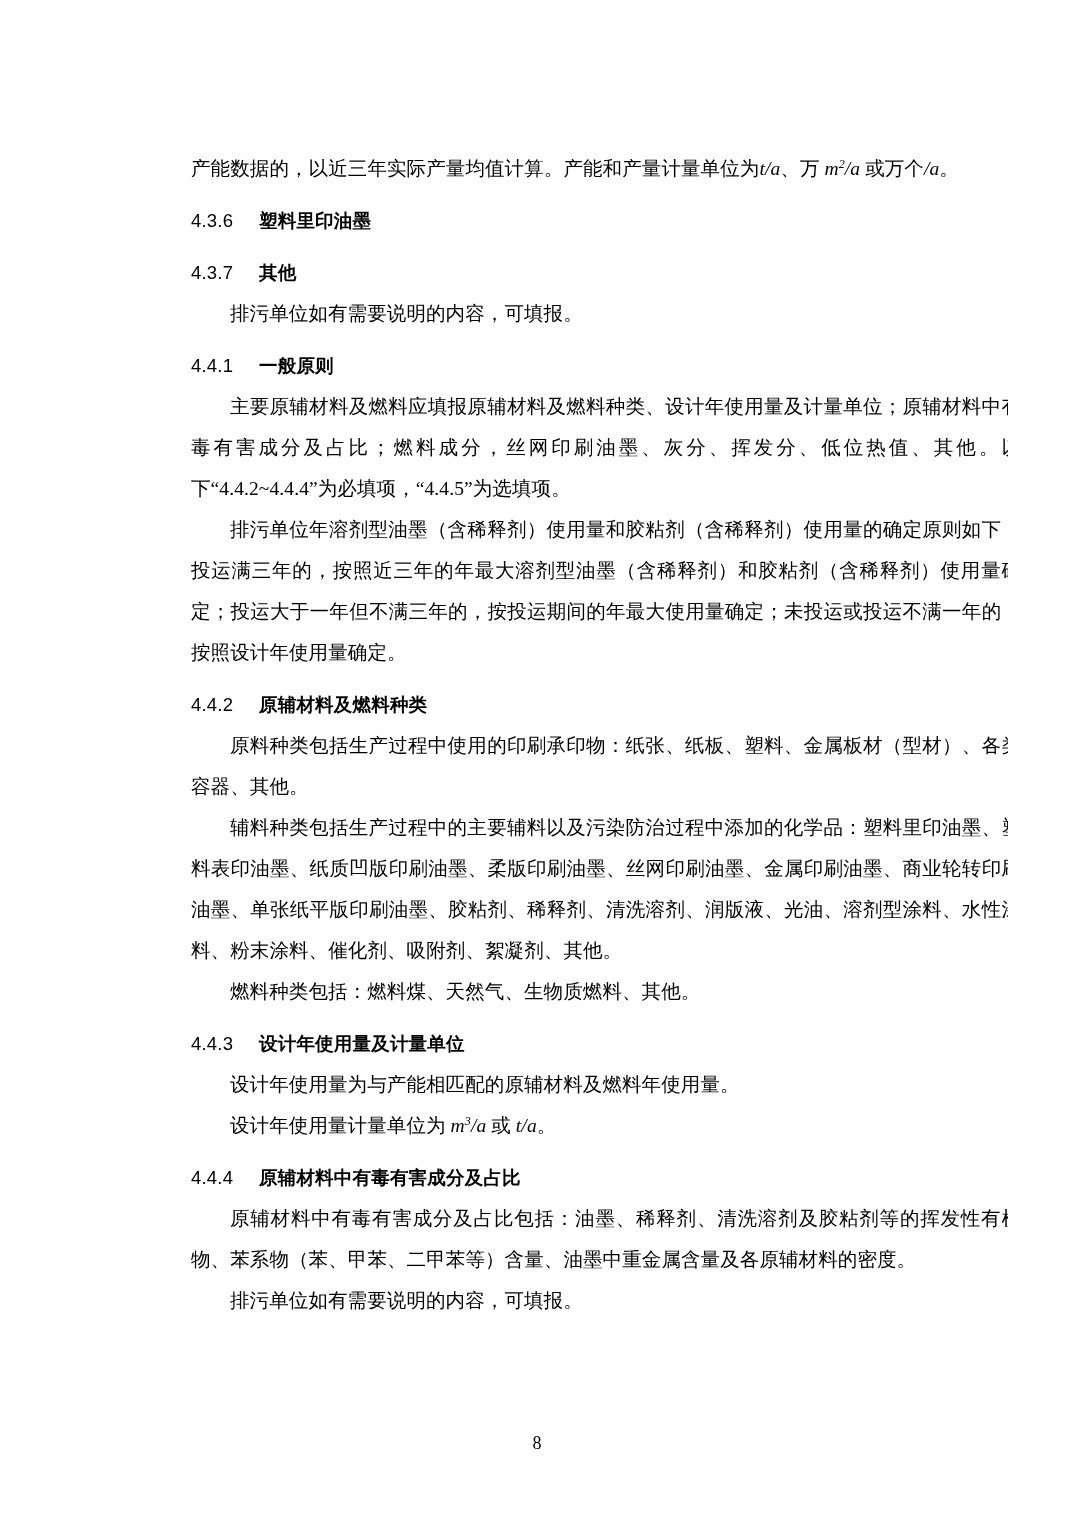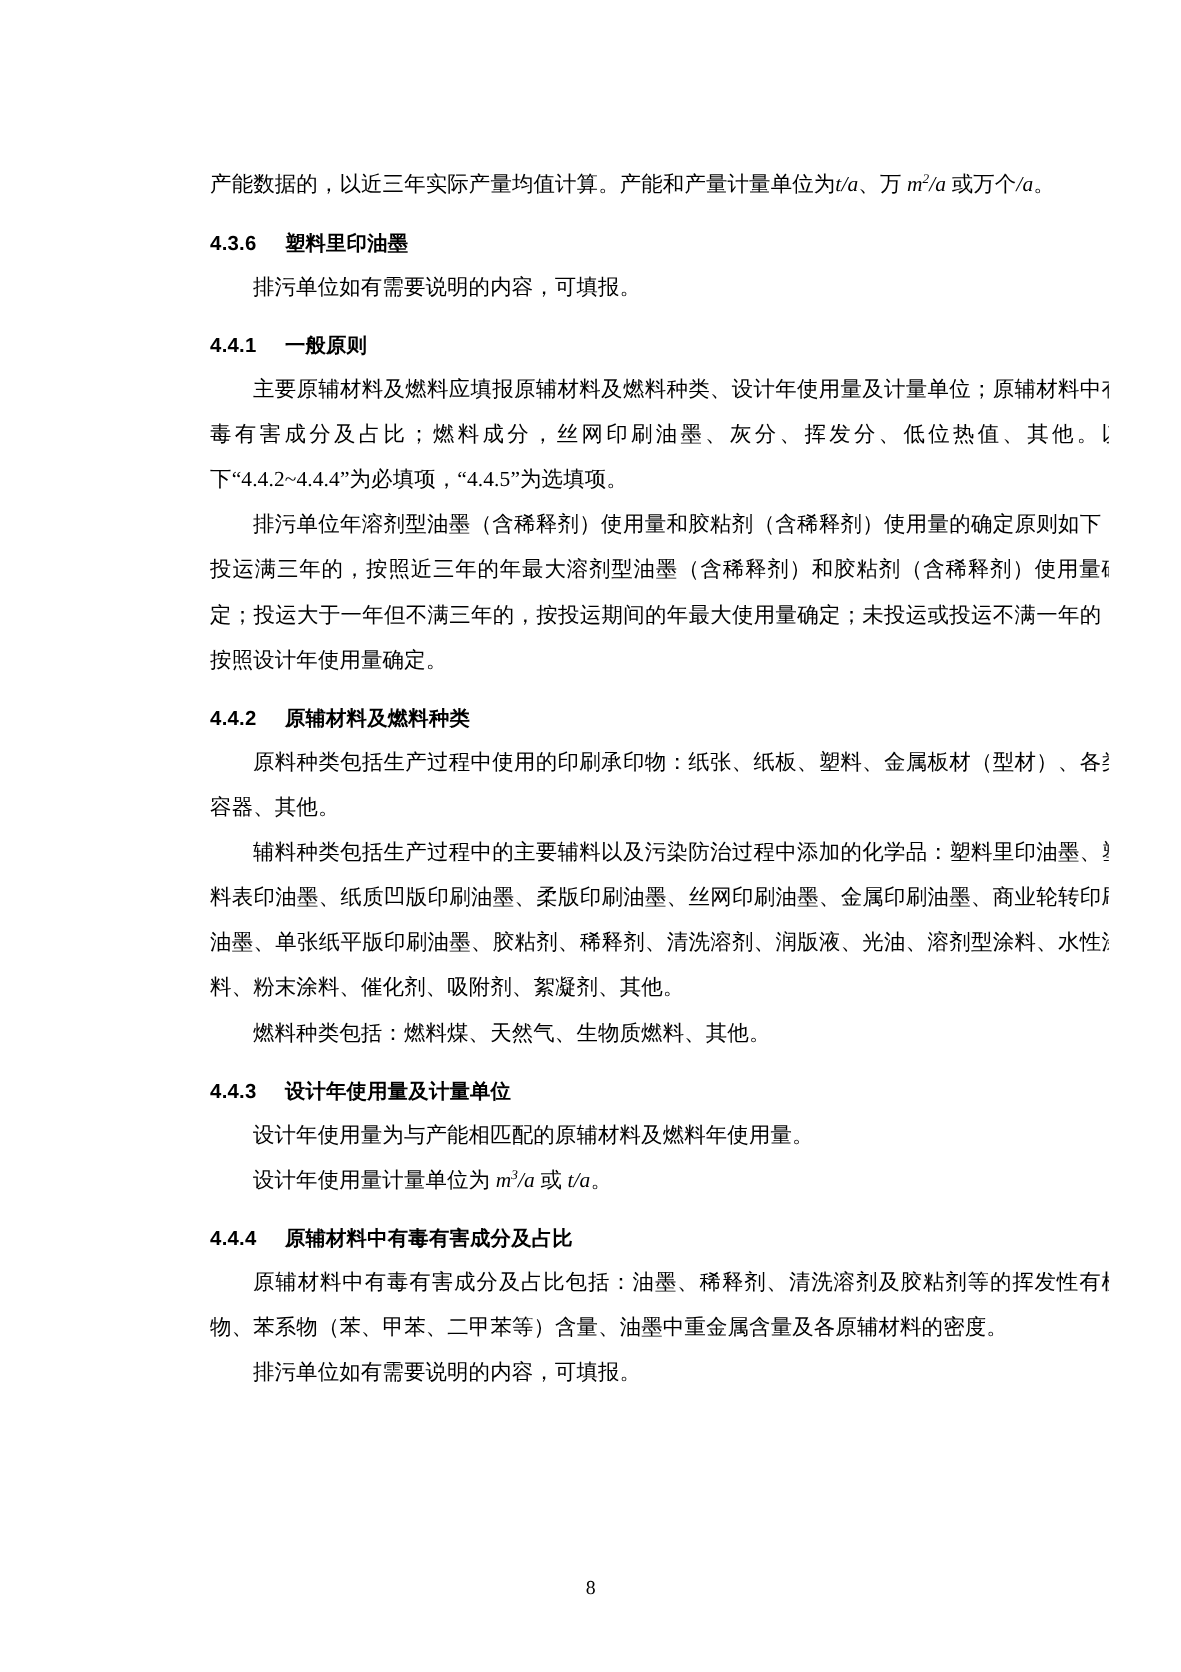--- a/index.html
+++ b/index.html
@@ -44,21 +44,21 @@
     font-family: "Liberation Sans", "DejaVu Sans", sans-serif;
     font-size: 18.5px;
     line-height: 40px;
     font-weight: 700;
     margin: 0;
     letter-spacing: 0.2px;
   }
   .heading .num {
     display: inline-block;
     margin-right: 10px;
-    font-weight: 700;
+    font-weight: 400;
   }
   .h-l2 .num { min-width: 44px; }
   .h-l3 .num { min-width: 58px; }
   .gap-before { margin-top: 12px; }
   sup {
     font-size: 0.62em;
     vertical-align: super;
     line-height: 0;
   }
   .latin {
@@ -75,20 +75,21 @@
     font-family: "Liberation Serif", "DejaVu Serif", serif;
   }
 </style>
 </head>
 <body>
 
 <div class="page">
   <div class="content">
       <p class="para cont">产能数据的，以近三年实际产量均值计算。产能和产量计量单位为<span class="latin">t/a</span>、万 <span class="latin">m<sup>2</sup>/a</span> 或万个<span class="latin">/a</span>。</p>
       <div class="heading h-l3 gap-before"><span class="num">4.3.6</span><span>塑料里印油墨</span></div>
+      <div class="heading h-l3 gap-before"><span class="num">4.3.7</span><span>其他</span></div>
       <p class="para indent">排污单位如有需要说明的内容，可填报。</p>
       <div class="heading h-l3 gap-before"><span class="num">4.4.1</span><span>一般原则</span></div>
       <p class="para indent">主要原辅材料及燃料应填报原辅材料及燃料种类、设计年使用量及计量单位；原辅材料中有毒有害成分及占比；燃料成分，丝网印刷油墨、灰分、挥发分、低位热值、其他。以下“4.4.2~4.4.4”为必填项，“4.4.5”为选填项。</p>
       <p class="para indent">排污单位年溶剂型油墨（含稀释剂）使用量和胶粘剂（含稀释剂）使用量的确定原则如下：投运满三年的，按照近三年的年最大溶剂型油墨（含稀释剂）和胶粘剂（含稀释剂）使用量确定；投运大于一年但不满三年的，按投运期间的年最大使用量确定；未投运或投运不满一年的，按照设计年使用量确定。</p>
       <div class="heading h-l3 gap-before"><span class="num">4.4.2</span><span>原辅材料及燃料种类</span></div>
       <p class="para indent">原料种类包括生产过程中使用的印刷承印物：纸张、纸板、塑料、金属板材（型材）、各类容器、其他。</p>
       <p class="para indent">辅料种类包括生产过程中的主要辅料以及污染防治过程中添加的化学品：塑料里印油墨、塑料表印油墨、纸质凹版印刷油墨、柔版印刷油墨、丝网印刷油墨、金属印刷油墨、商业轮转印刷油墨、单张纸平版印刷油墨、胶粘剂、稀释剂、清洗溶剂、润版液、光油、溶剂型涂料、水性涂料、粉末涂料、催化剂、吸附剂、絮凝剂、其他。</p>
       <p class="para indent">燃料种类包括：燃料煤、天然气、生物质燃料、其他。</p>
       <div class="heading h-l3 gap-before"><span class="num">4.4.3</span><span>设计年使用量及计量单位</span></div>
       <p class="para indent">设计年使用量为与产能相匹配的原辅材料及燃料年使用量。</p>

